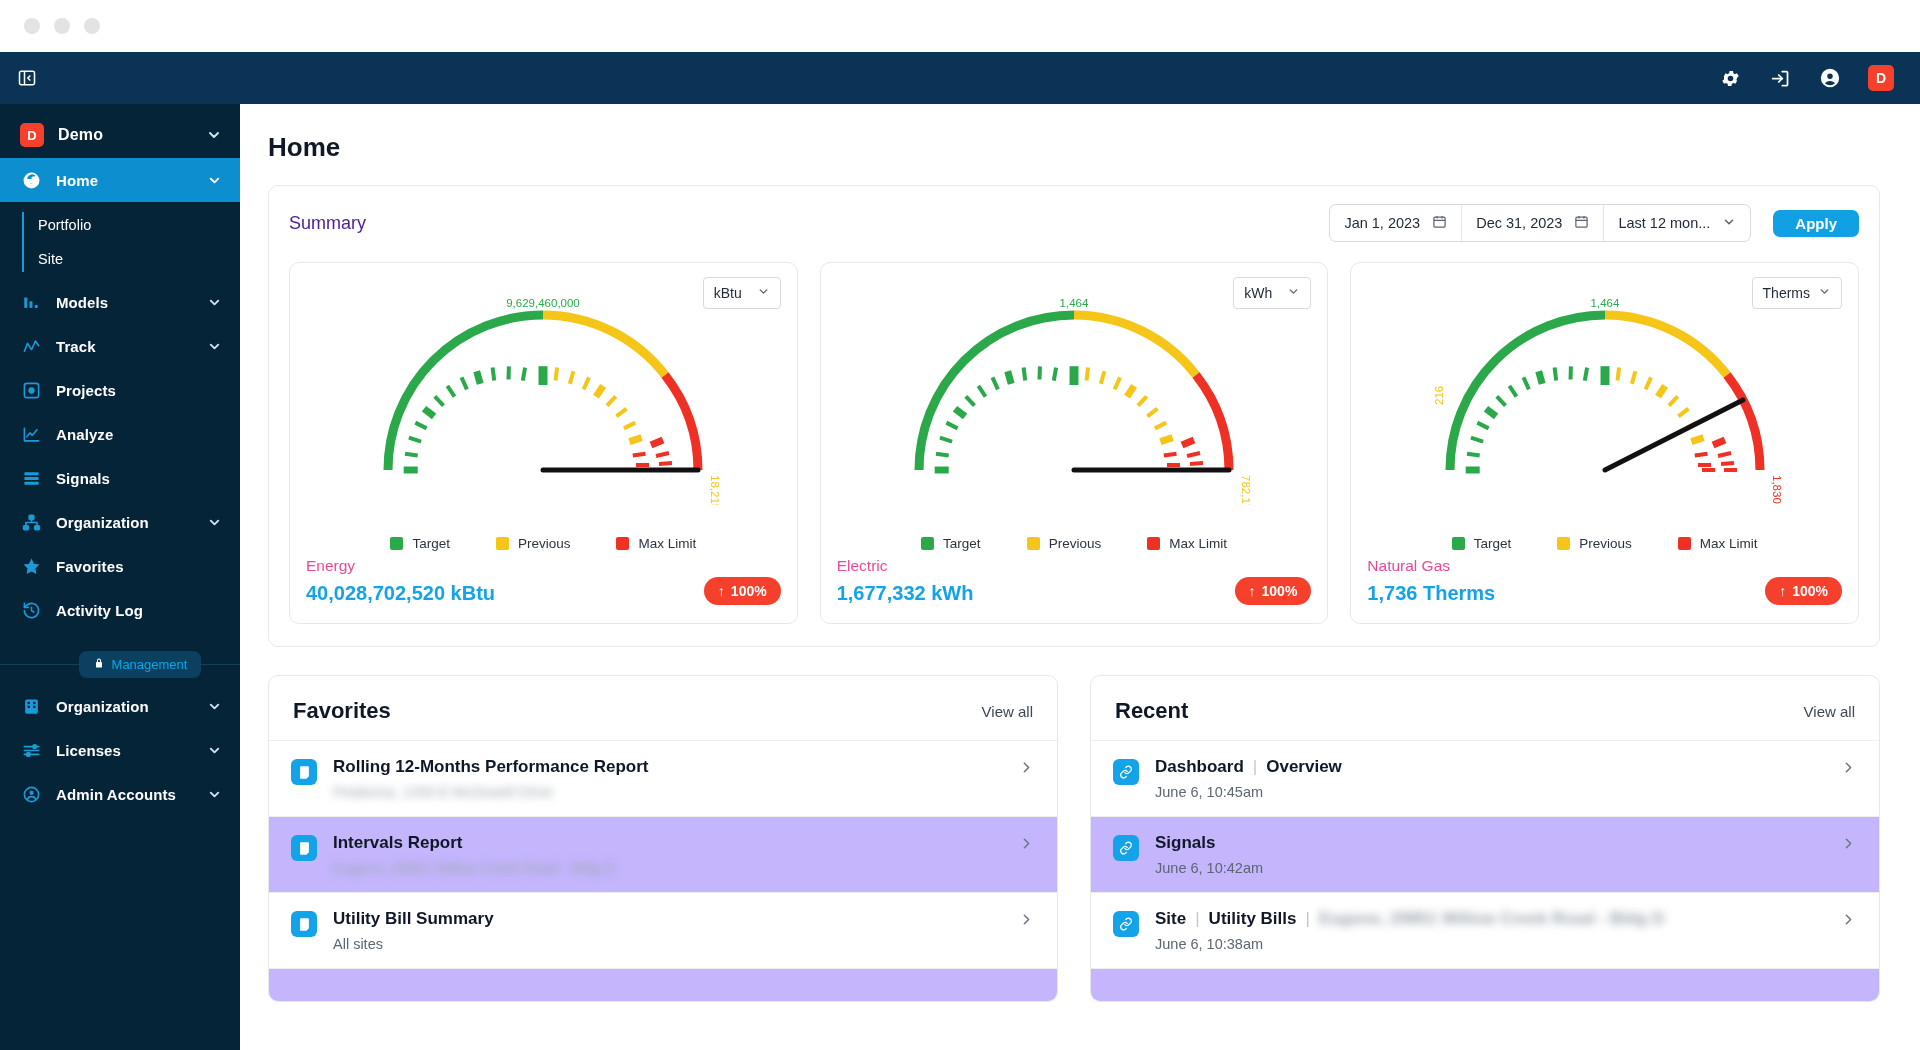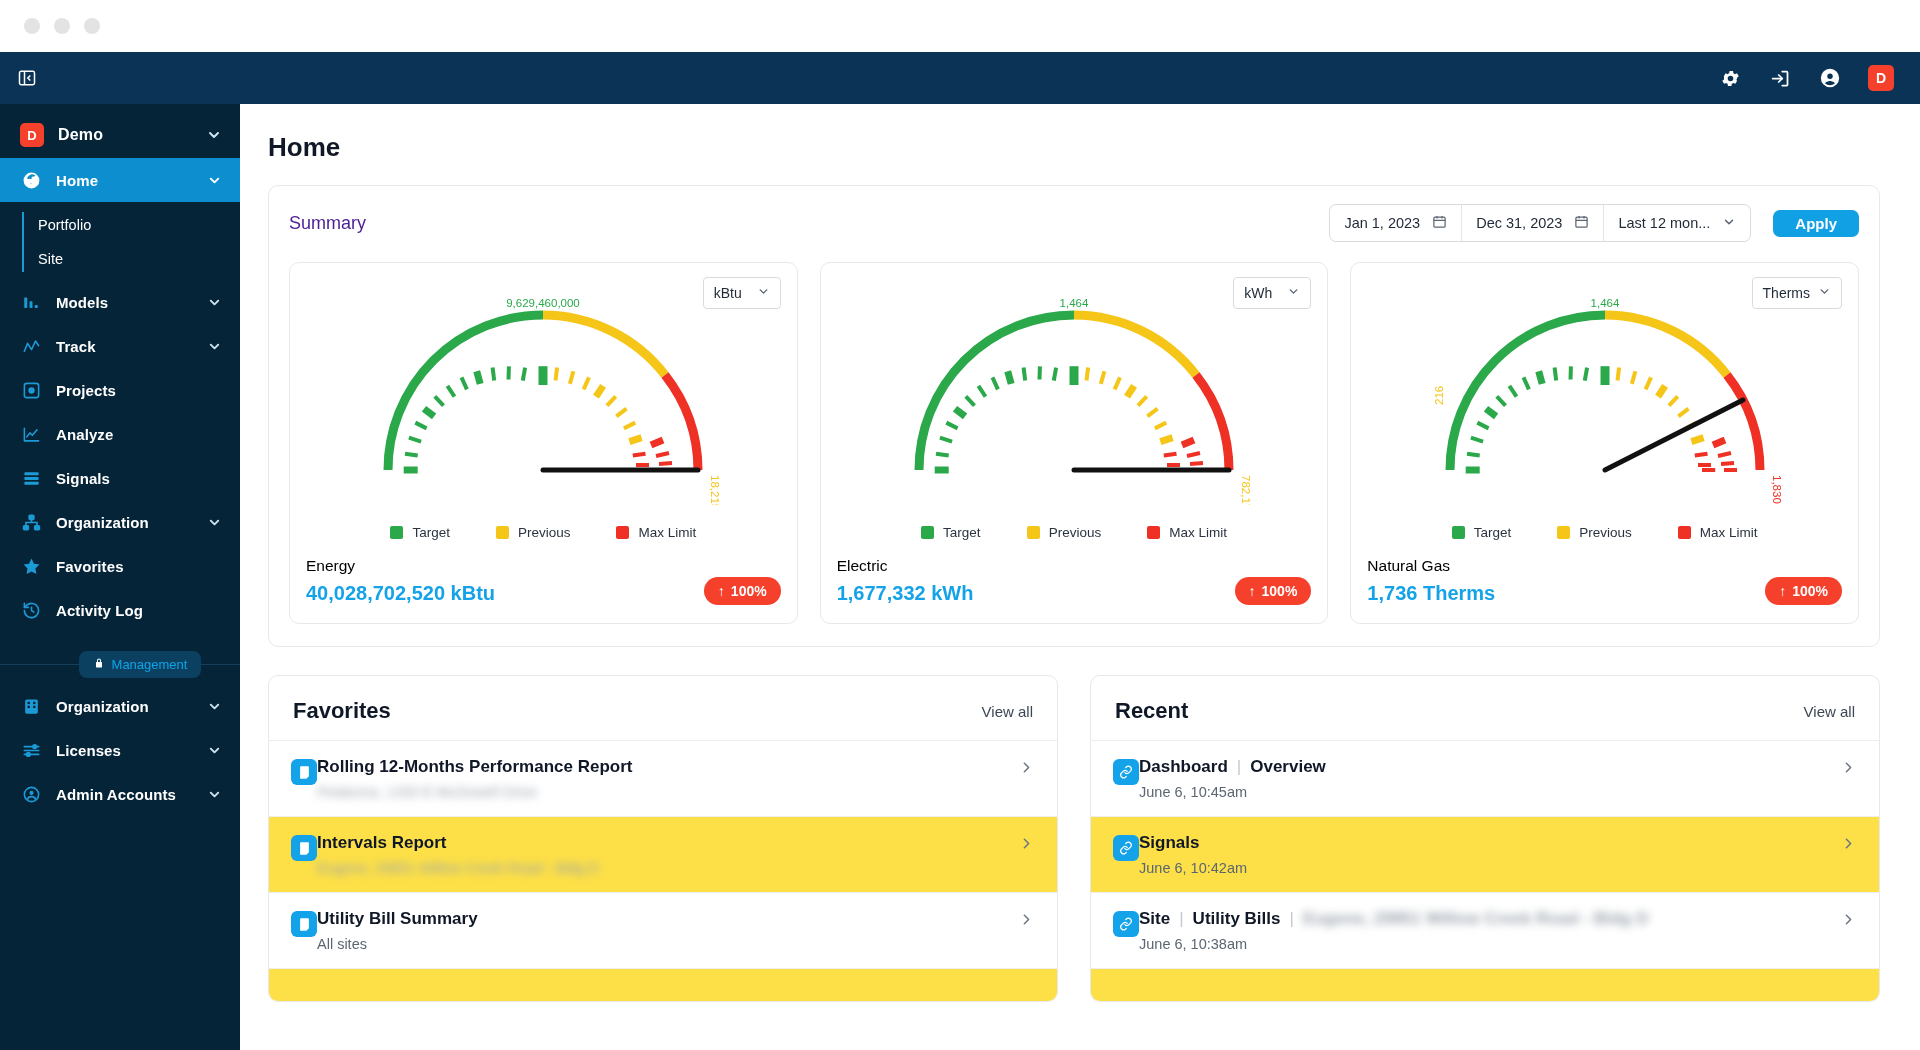--- a/index.html
+++ b/index.html
@@ -108,48 +108,48 @@
     padding:14px 16px 0 16px; height:362px; display:flex; flex-direction:column;
   }
   .unit-select {
     position:absolute; right:16px; top:14px;
     border:1px solid #d7dbe0; border-radius:4px; height:32px; min-width:78px;
     display:flex; align-items:center; justify-content:space-between; gap:8px;
     padding:0 10px; font-size:14px; color:#1f2937; background:#fff; cursor:pointer;
   }
   .gauge-area { position:relative; height:226px; margin-top:18px; }
   .gauge-svg { display:block; margin:0 auto; }
-  .legend { display:flex; justify-content:center; gap:46px; margin-top:4px; }
+  .legend { display:flex; justify-content:center; gap:46px; margin-top:15px; }
   .legend-item { display:flex; align-items:center; gap:9px; font-size:13.5px; color:#2b3440; }
   .sw { width:13px; height:13px; border-radius:2px; }
 
   .gauge-foot { margin-top:auto; padding:0 0 18px 0; display:flex; align-items:flex-end; }
-  .gf-left .gf-name { font-size:15.5px; color:#000000; }
+  .gf-left .gf-name { font-size:15.5px; color:#ec4899; }
   .gf-left .gf-val { font-size:20px; font-weight:bold; color:#14a3e8; margin-top:7px; }
   .pct-badge {
     margin-left:auto; background:#f5402c; color:#fff; border-radius:16px;
     padding:6px 14px; font-size:14px; font-weight:bold; display:flex; align-items:center; gap:6px;
   }
 
   
   .lower { display:flex; gap:32px; margin:28px 40px 0 28px; }
   .panel { flex:1; border:1px solid #e6e8eb; border-radius:10px; background:#fff; overflow:hidden; }
   .panel-head { display:flex; align-items:center; padding:22px 24px 16px 24px; }
   .panel-title { font-size:22px; font-weight:bold; color:#101828; }
   .view-all { margin-left:auto; font-size:15px; color:#3b4754; cursor:pointer; }
   .row {
     display:flex; align-items:flex-start; padding:16px 22px 16px 22px;
     border-top:1px solid #eceef0; cursor:pointer; position:relative;
   }
-  .row.alt { background:#fde047; }
+  .row.alt { background:#c4b5fd; }
   .row-ic {
     width:26px; height:26px; border-radius:6px; background:#14a3e8; color:#fff;
     display:flex; align-items:center; justify-content:center; flex:0 0 26px; margin-top:2px;
   }
-  .row-body { }
+  .row-body { margin-left:16px; }
   .row-title { font-size:17px; font-weight:bold; color:#101828; display:flex; align-items:center; gap:0; }
   .row-sub { font-size:14.5px; color:#5b6673; margin-top:7px; }
   .row-sub.redacted, .row-title .redacted {
     color:#9aa3ad; filter:blur(4px); user-select:none;
   }
   .row-title .sep { color:#c3c9d0; margin:0 9px; font-weight:normal; }
   .chev-r { margin-left:auto; color:#6b7682; display:flex; align-items:center; padding-top:2px; }
 </style>
 </head>
 <body>

